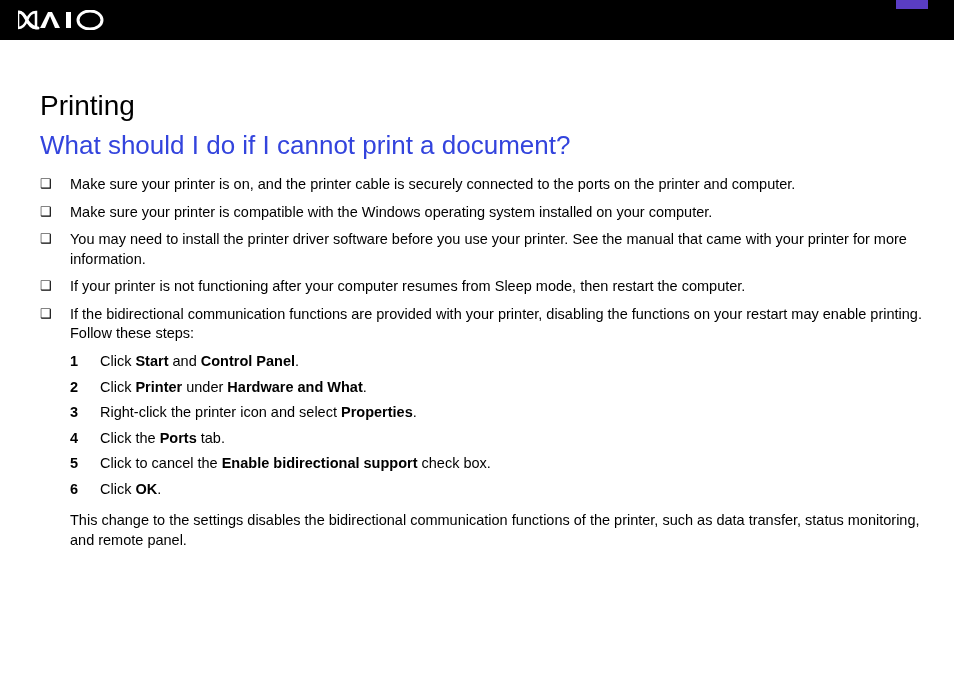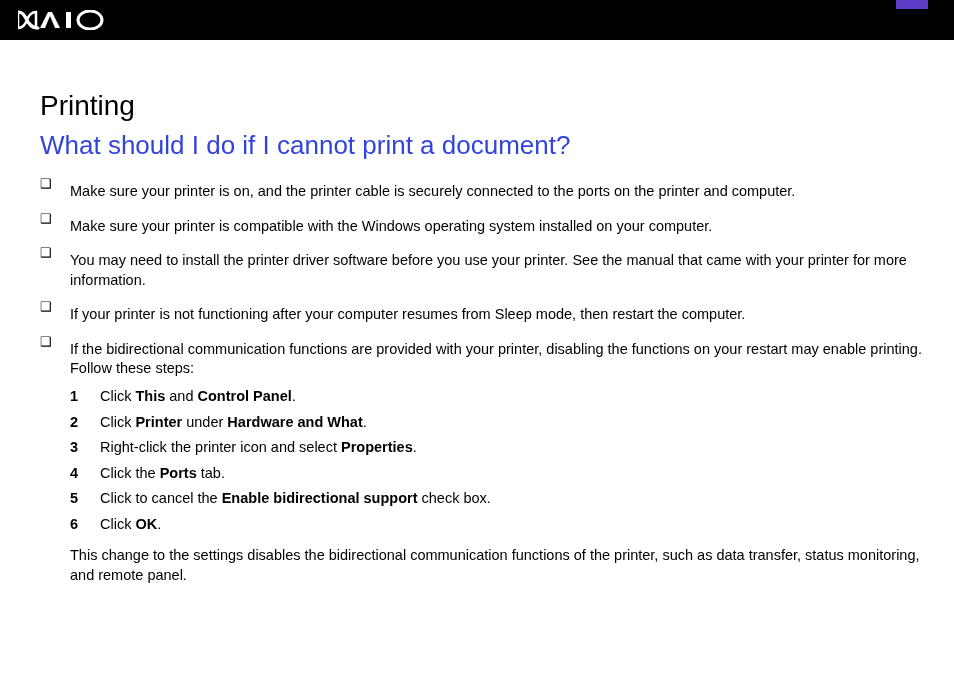--- a/index.html
+++ b/index.html
@@ -77,21 +77,21 @@
     margin-bottom: 8px;
     font-size: 14.5px;
     line-height: 1.35;
     color: #000;
   }
   .bullet-marker {
     flex: 0 0 30px;
     text-align: left;
     font-size: 13px;
   }
-  .bullet-text { flex: 1; margin-top: 7px; }
+  .bullet-text { flex: 1; }
   .steps {
     list-style: none;
     margin-top: 8px;
     padding-left: 30px;
   }
   .step-item {
     display: flex;
     align-items: flex-start;
     margin-bottom: 6px;
     font-size: 14.5px;
@@ -166,21 +166,21 @@
     </li>
     <li class="bullet-item">
       <span class="bullet-marker">❑</span>
       <span class="bullet-text">If the bidirectional communication functions are provided with your printer, disabling the functions on your restart may enable printing. Follow these steps:</span>
     </li>
   </ul>
 
   <ol class="steps">
     <li class="step-item">
       <span class="step-num">1</span>
-      <span class="step-text">Click <b>This</b> and <b>Control Panel</b>.</span>
+      <span class="step-text">Click <b>Start</b> and <b>Control Panel</b>.</span>
     </li>
     <li class="step-item">
       <span class="step-num">2</span>
       <span class="step-text">Click <b>Printer</b> under <b>Hardware and What</b>.</span>
     </li>
     <li class="step-item">
       <span class="step-num">3</span>
       <span class="step-text">Right-click the printer icon and select <b>Properties</b>.</span>
     </li>
     <li class="step-item">

